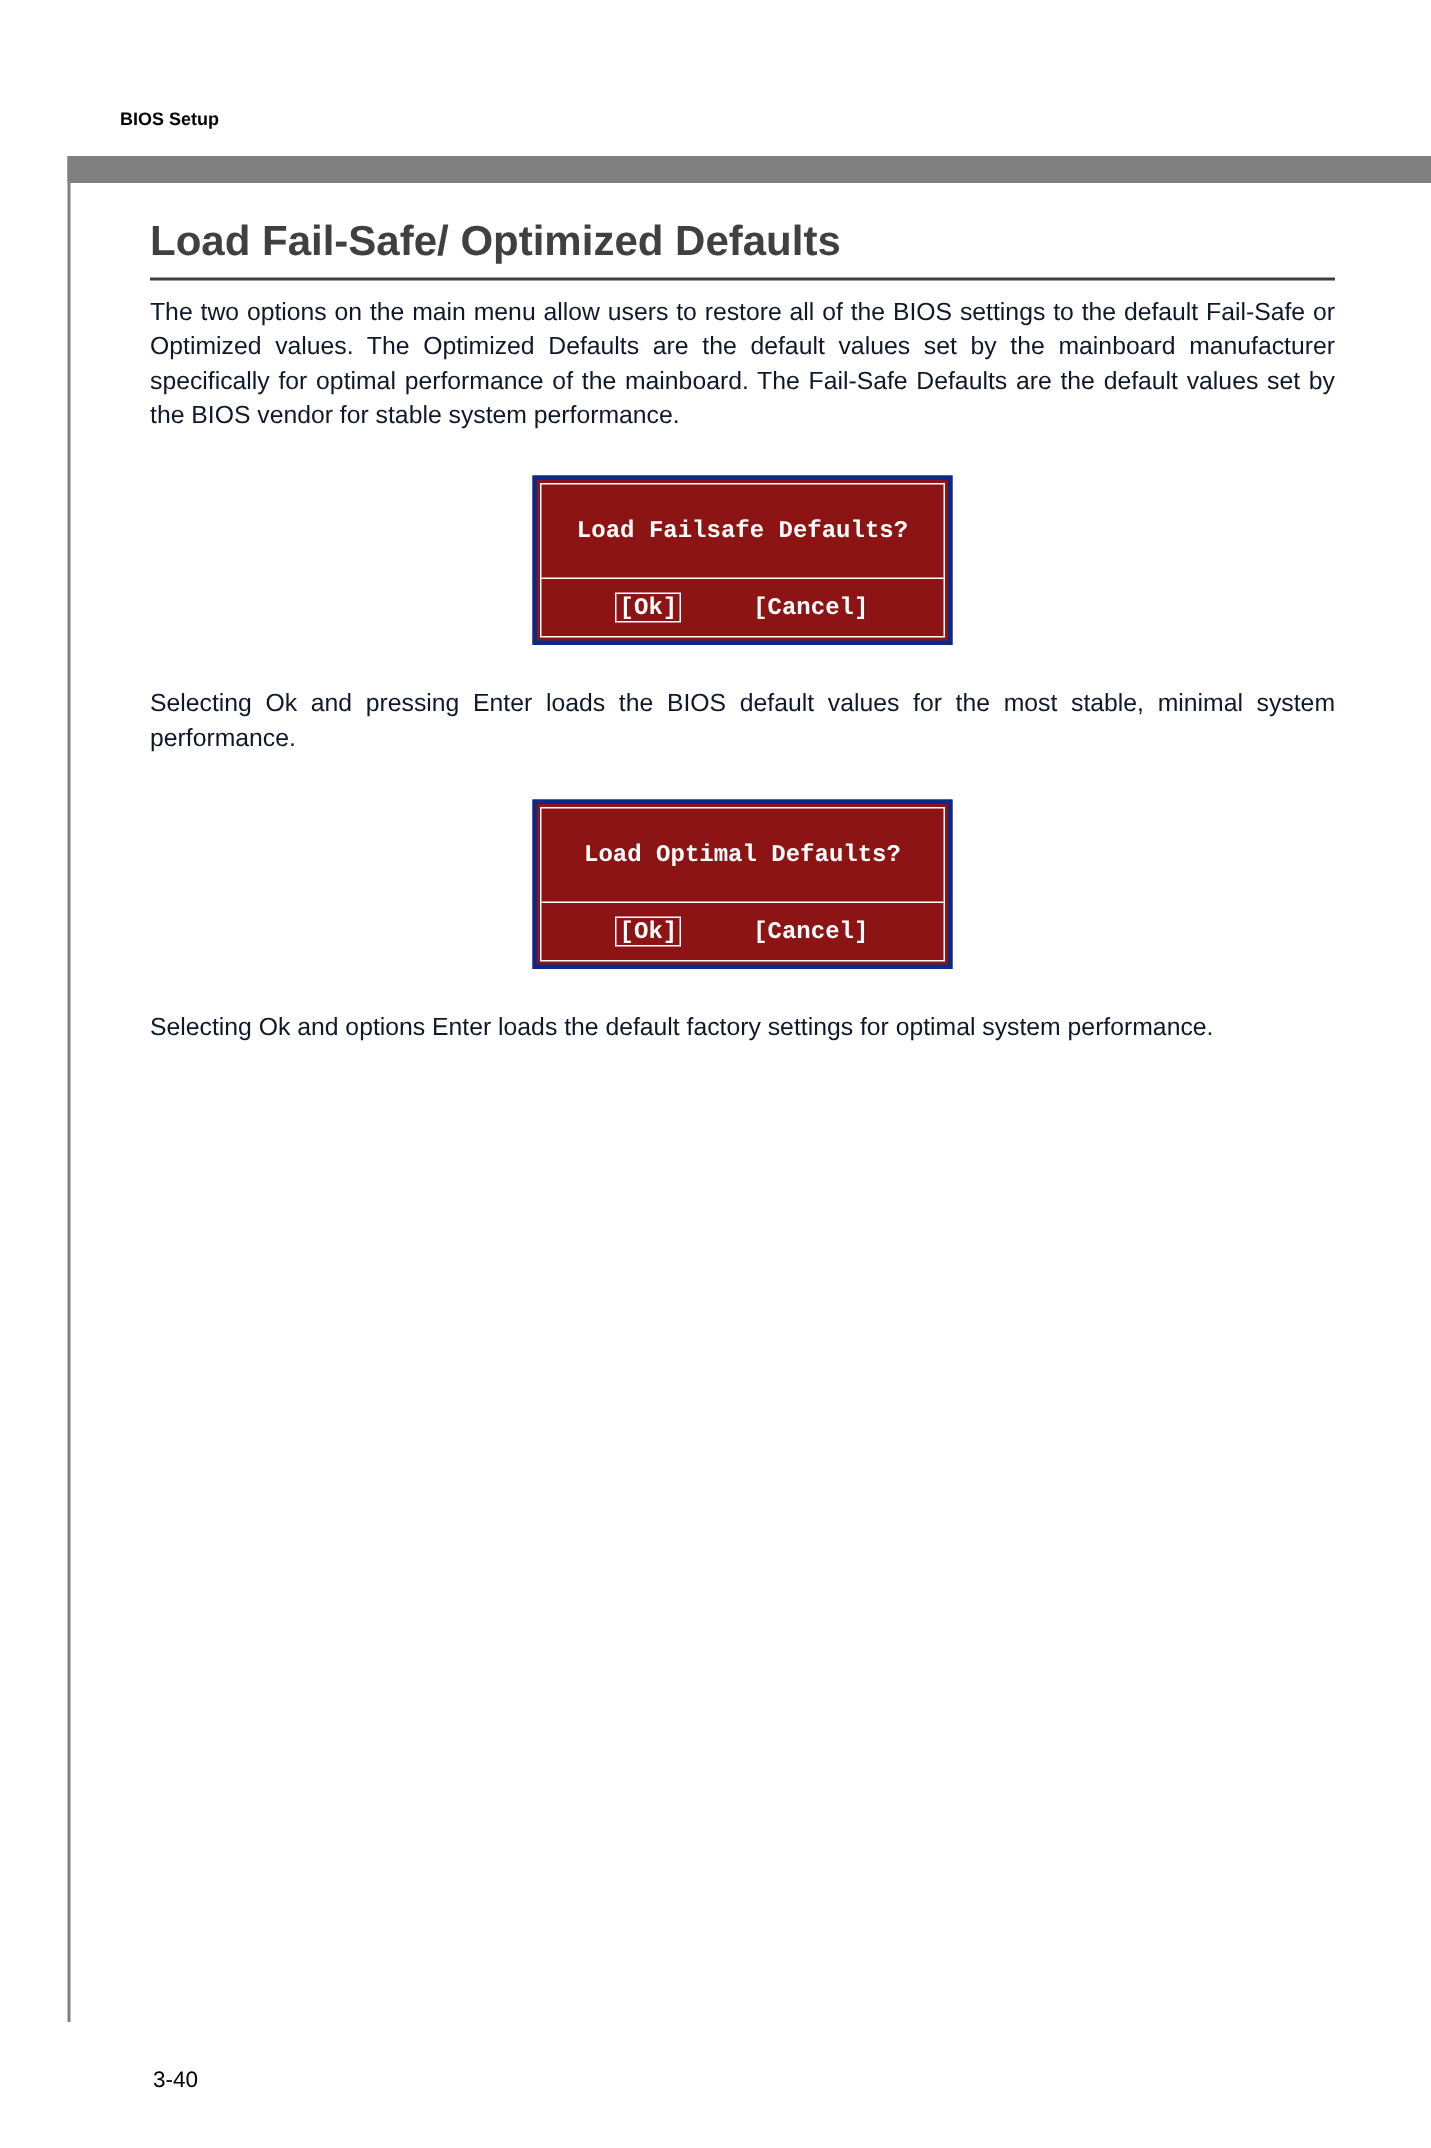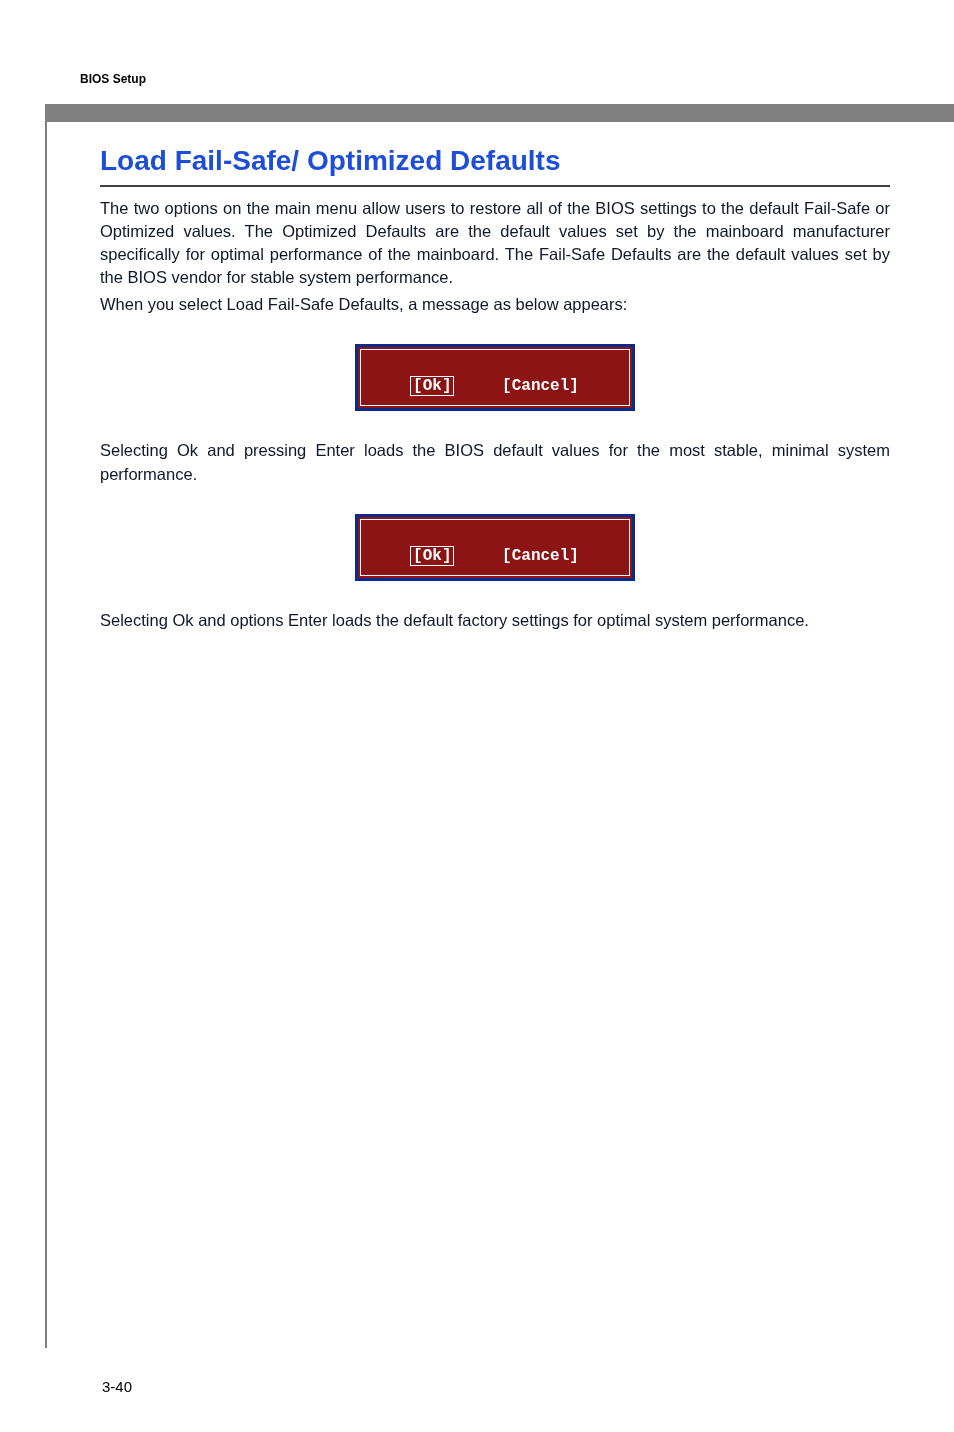--- a/index.html
+++ b/index.html
@@ -40,21 +40,21 @@
   }
   .content {
     position: absolute;
     top: 145px;
     left: 100px;
     width: 790px;
   }
   .section-heading {
     font-size: 28px;
     font-weight: bold;
-    color: #1d4ed8;
+    color: #404040;
     padding-bottom: 8px;
     border-bottom: 2px solid #404040;
     margin-bottom: 10px;
   }
   .body-text {
     font-size: 16.5px;
     line-height: 1.4;
     text-align: justify;
     color: #0f172a;
     margin-bottom: 4px;
@@ -79,21 +79,20 @@
     border-bottom: 1px solid #ffffff;
   }
   .dialog-bottom {
     padding: 10px 8px;
   }
   .dialog-ok {
     display: inline-block;
     padding: 0 2px;
     margin-right: 26px;
     outline: 1px solid #fff;
-    margin-top: 17px;
   }
   .dialog-cancel {
     display: inline-block;
     margin-left: 13px;
   }
   .page-number {
     position: absolute;
     left: 102px;
     top: 1378px;
     font-size: 15px;
@@ -105,36 +104,37 @@
 
 <div class="page-header">BIOS Setup</div>
 <div class="header-rule"></div>
 <div class="content-frame-top"></div>
 
 <div class="content">
 
   <div class="section-heading">Load Fail-Safe/ Optimized Defaults</div>
 
   <p class="body-text">The two options on the main menu allow users to restore all of the BIOS settings to the default Fail-Safe or Optimized values. The Optimized Defaults are the default values set by the mainboard manufacturer specifically for optimal performance of the mainboard. The Fail-Safe Defaults are the default values set by the BIOS vendor for stable system performance.</p>
-  <p class="body-text">When you select Load Fail-Safe Defaults, a message as below appears:</p>
 
   <div class="dialog">
     <div class="dialog-inner">
+      <div class="dialog-top">Load Failsafe Defaults?</div>
       <div class="dialog-bottom">
         <span class="dialog-ok">[Ok]</span>
         <span class="dialog-cancel">[Cancel]</span>
       </div>
     </div>
   </div>
 
   <p class="body-text">Selecting Ok and pressing Enter loads the BIOS default values for the most stable, minimal system performance.</p>
 
 
   <div class="dialog">
     <div class="dialog-inner">
+      <div class="dialog-top">Load Optimal Defaults?</div>
       <div class="dialog-bottom">
         <span class="dialog-ok">[Ok]</span>
         <span class="dialog-cancel">[Cancel]</span>
       </div>
     </div>
   </div>
 
   <p class="body-text">Selecting Ok and options Enter loads the default factory settings for optimal system performance.</p>
 
 </div>

